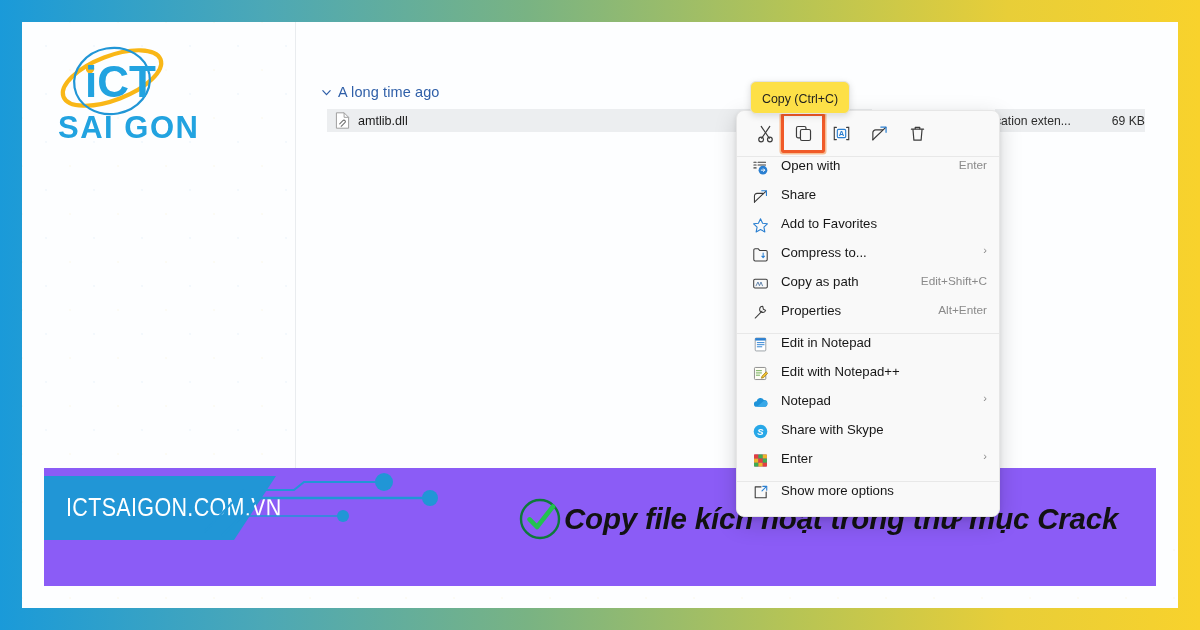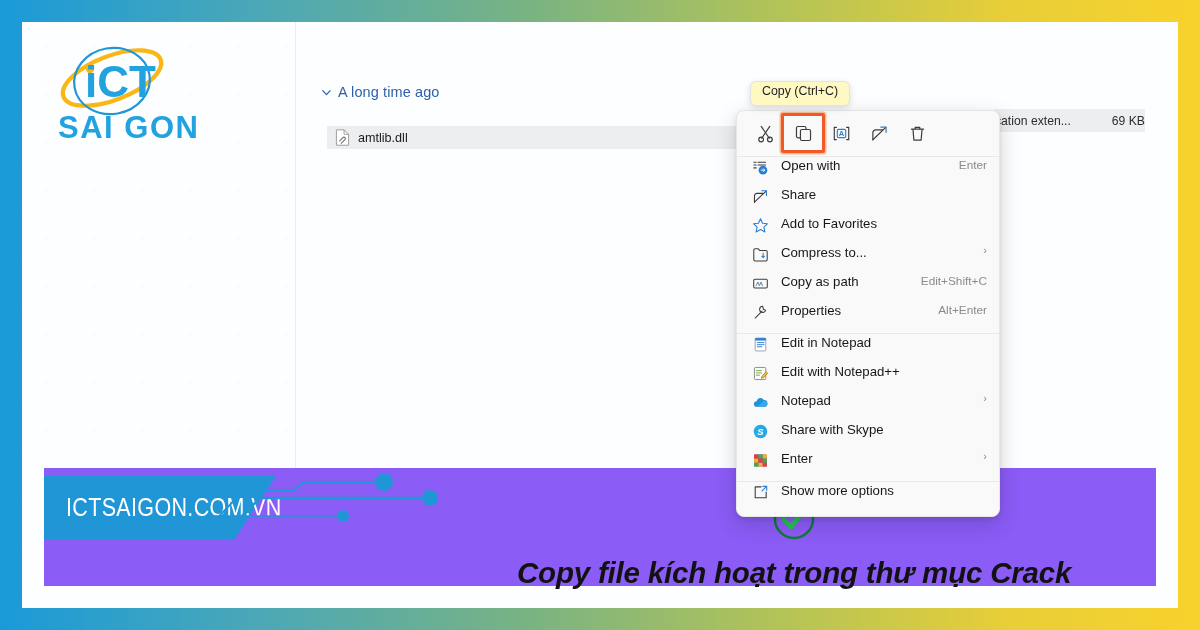--- a/index.html
+++ b/index.html
@@ -51,45 +51,45 @@
   }
 
   .group-header {
     position: absolute; left: 26px; top: 62px;
     display: flex; align-items: center; gap: 6px;
     font-size: 14.5px; color: #2f5fa8; letter-spacing: .1px;
   }
   .chev { width: 11px; height: 11px; flex: none; }
 
   .file-row {
-    position: absolute; left: 32px; top: 104px;
+    position: absolute; left: 32px; top: 87px;
     width: 545px; height: 23px;
     background: #eceef0;
     display: flex; align-items: center;
     padding-left: 8px;
   }
   .file-icon { width: 15px; height: 17px; flex: none; margin-right: 8px; }
   .file-name { font-size: 12.6px; color: #1a1a1a; }
 
   .row-cell {
     position: absolute; top: 87px; height: 23px;
     background: #eceef0;
     display: flex; align-items: center;
     font-size: 12.2px; color: #2d2d2d;
   }
   .cell-type { left: 700px; width: 105px; }
   .cell-size { left: 805px; width: 45px; justify-content: flex-end; }
 
   
   .tooltip {
     position: absolute; left: 455px; top: 59px;
-    background: #fef9c3;
+    background: #fde047;
     border: 1px solid #e3e3e3;
     border-radius: 6px;
-    padding: 2px 11px 7px;
+    padding: 10px 11px 7px;
     font-size: 12.4px; color: #1f1f1f;
     box-shadow: 0 2px 7px rgba(0,0,0,.13);
     z-index: 40;
     white-space: nowrap;
   }
 
   
   .ctxmenu {
     position: absolute; left: 441px; top: 88px;
     width: 264px;
@@ -151,21 +151,21 @@
     position: absolute; left: 22px; top: 25px;
     font-family: "Liberation Sans Narrow", "Liberation Sans", sans-serif;
     font-size: 25px; font-weight: 400; color: #ffffff;
     letter-spacing: .4px;
     transform: scaleX(.86); transform-origin: left center;
   }
   .circuit { position: absolute; left: 160px; top: 0; width: 260px; height: 80px; }
 
   .caption {
     position: absolute; left: 473px; top: 28px;
-    display: flex; align-items: center; gap: 14px; flex-direction: column;
+    display: flex; align-items: center; gap: 1px;
   }
   .caption-text {
     font-size: 29.5px;
     font-weight: bold;
     font-style: italic;
     color: #121212;
     letter-spacing: -.2px;
     white-space: nowrap;
   }
   .check-ico { width: 46px; height: 46px; flex: none; }

